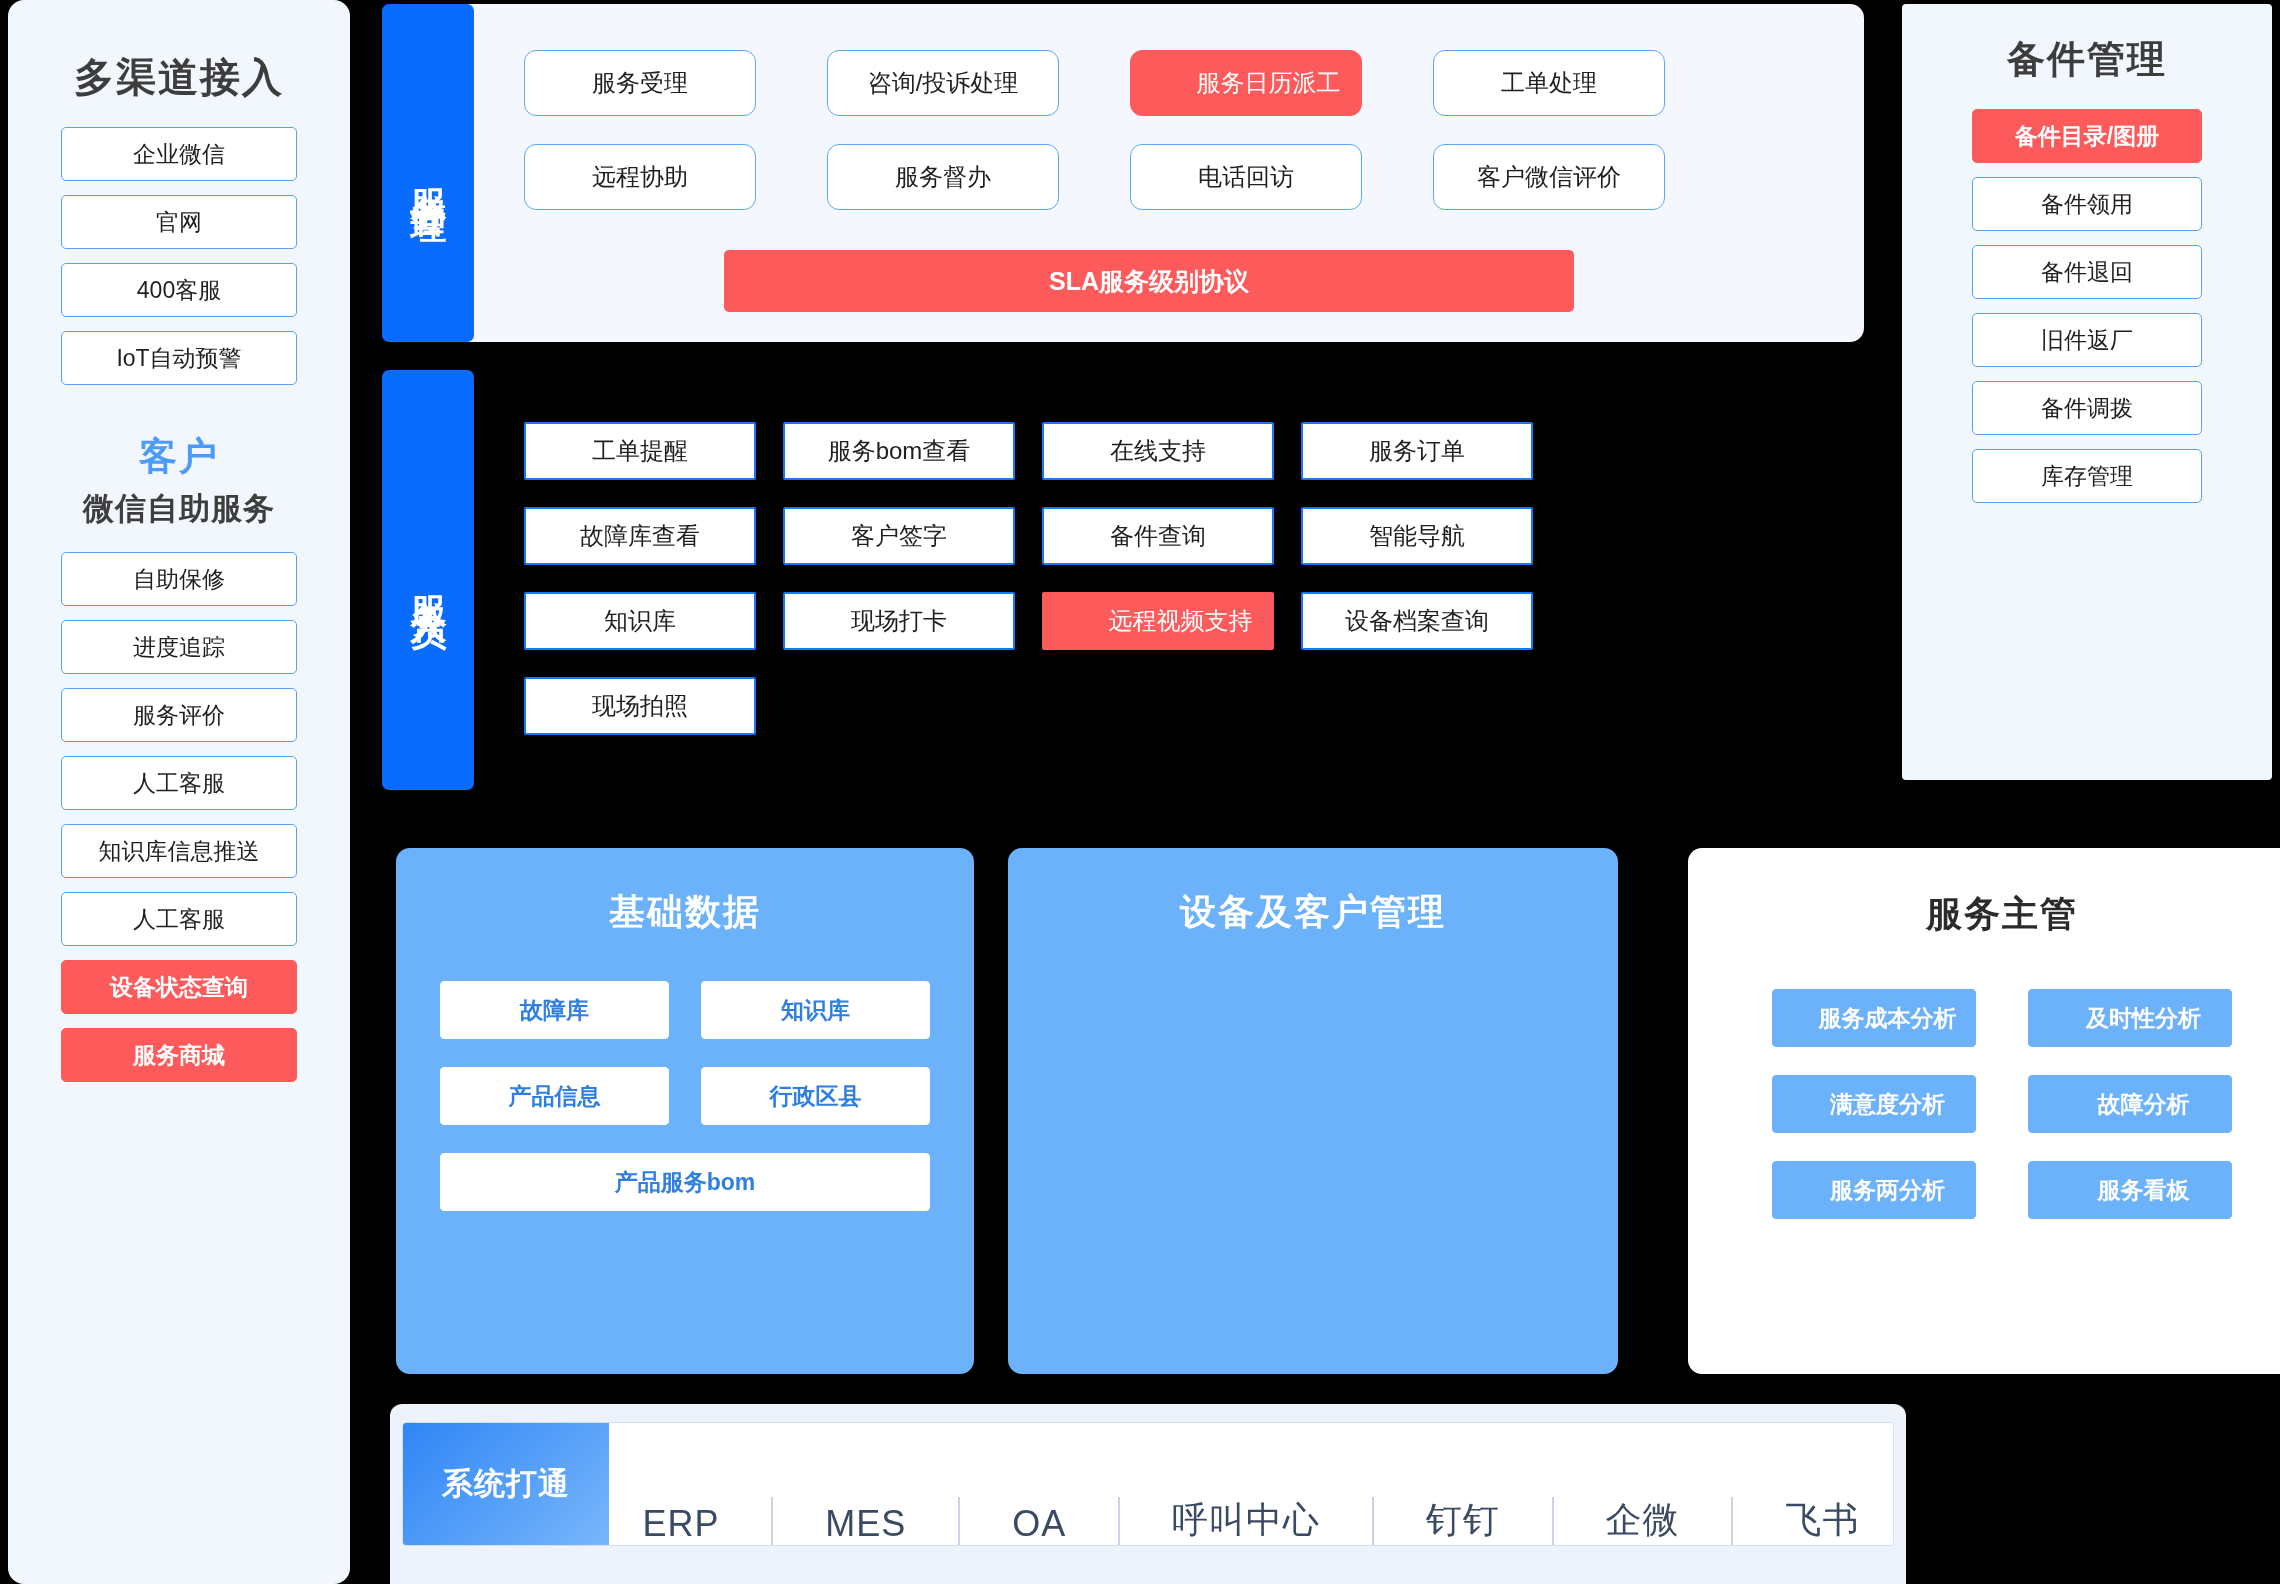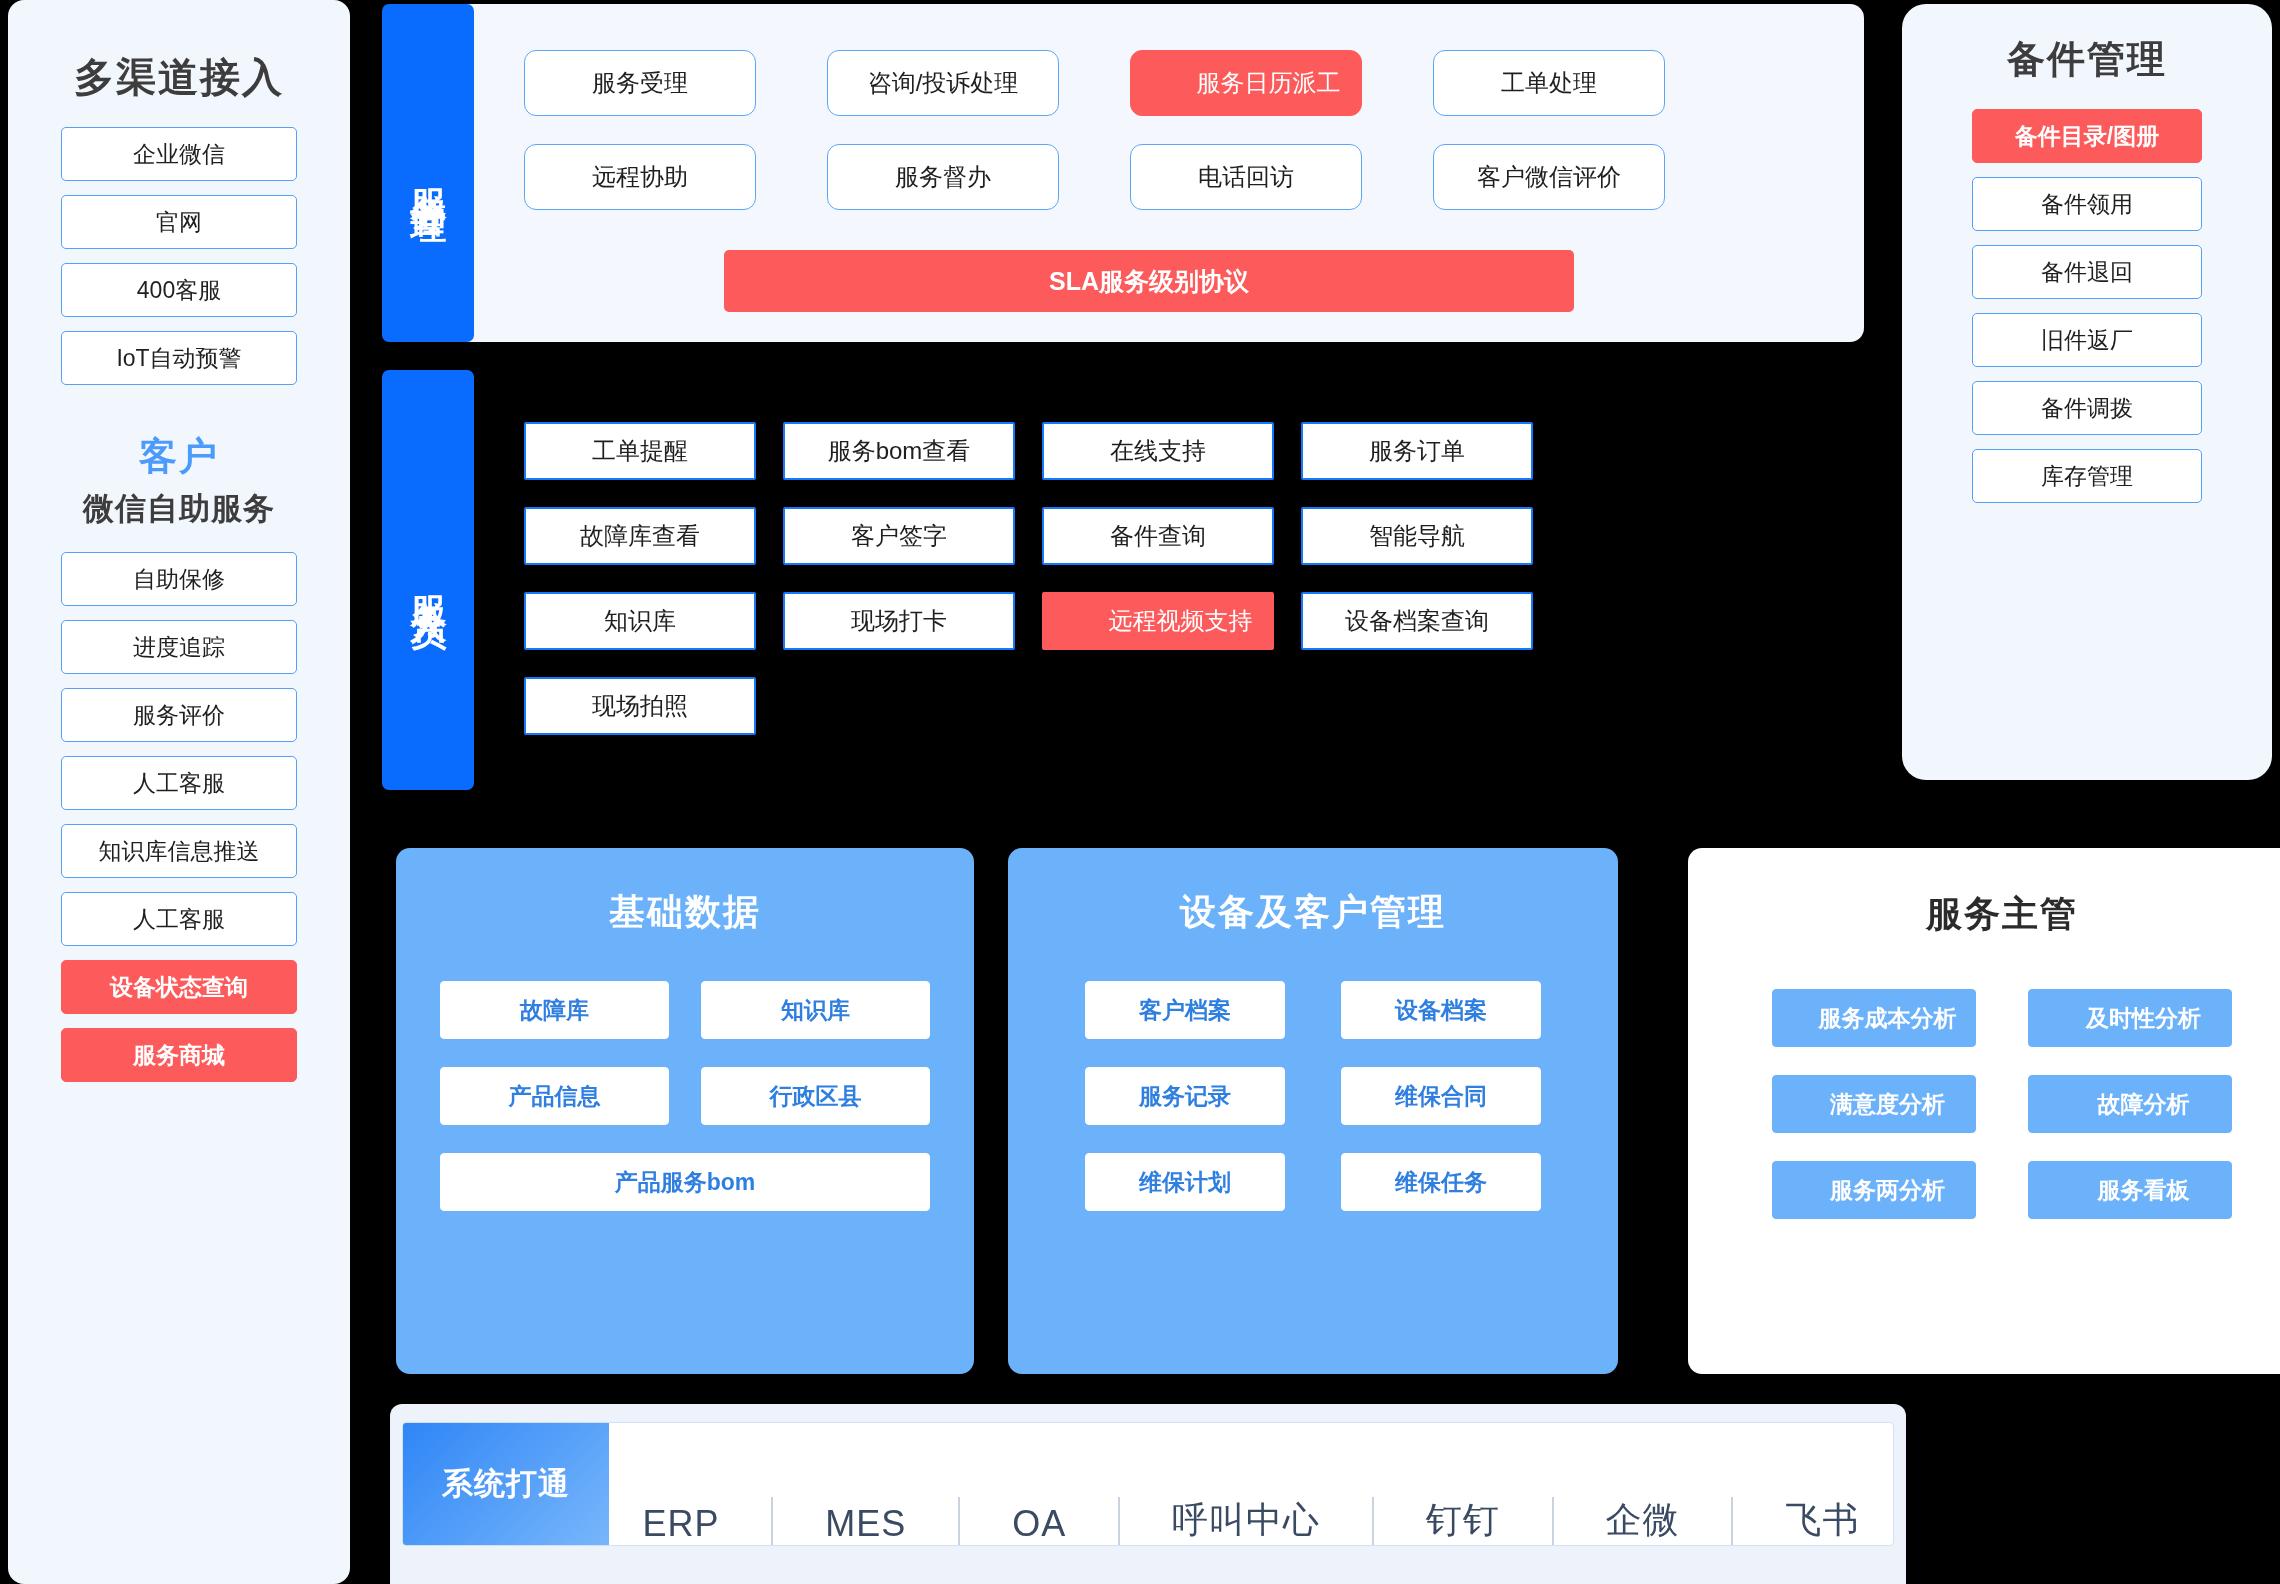--- a/index.html
+++ b/index.html
@@ -195,21 +195,21 @@
     color: #ffffff;
   }
 
   
   #parts-card {
     left: 1902px;
     top: 4px;
     width: 370px;
     height: 776px;
     background: #f2f6fd;
-    border-radius: 24px;
+    border-radius: 4px;
   }
   #parts-card .sb-title { margin-top: 30px; font-size: 38px; }
   #parts-card .sb-list { margin-top: 24px; gap: 14px; }
   #parts-card .sb-btn { width: 230px; height: 54px; }
 
   
   .bigpanel {
     position: absolute;
     border-radius: 14px;
     box-sizing: border-box;
@@ -432,28 +432,20 @@
         <div class="bp-tile">故障库</div>
         <div class="bp-tile">知识库</div>
         <div class="bp-tile">产品信息</div>
         <div class="bp-tile">行政区县</div>
         <div class="bp-tile bp-wide">产品服务bom</div>
       </div>
   </div>
 
   <div class="bigpanel blue" id="dev-cust">
     <div class="bp-title">设备及客户管理</div>
-    <div class="bp-grid" id="dev-grid">
-        <div class="bp-tile">客户档案</div>
-        <div class="bp-tile">设备档案</div>
-        <div class="bp-tile">服务记录</div>
-        <div class="bp-tile">维保合同</div>
-        <div class="bp-tile">维保计划</div>
-        <div class="bp-tile">维保任务</div>
-      </div>
   </div>
 
   <div class="bigpanel white" id="svc-sup">
     <div class="bp-title">服务主管</div>
     <div class="bp-grid" id="sup-grid">
         <div class="bp-tile">服务成本分析</div>
         <div class="bp-tile">及时性分析</div>
         <div class="bp-tile">满意度分析</div>
         <div class="bp-tile">故障分析</div>
         <div class="bp-tile">服务两分析</div>

